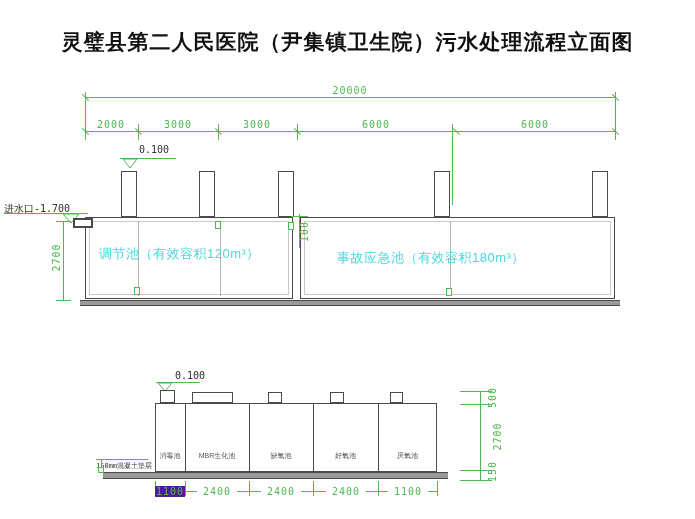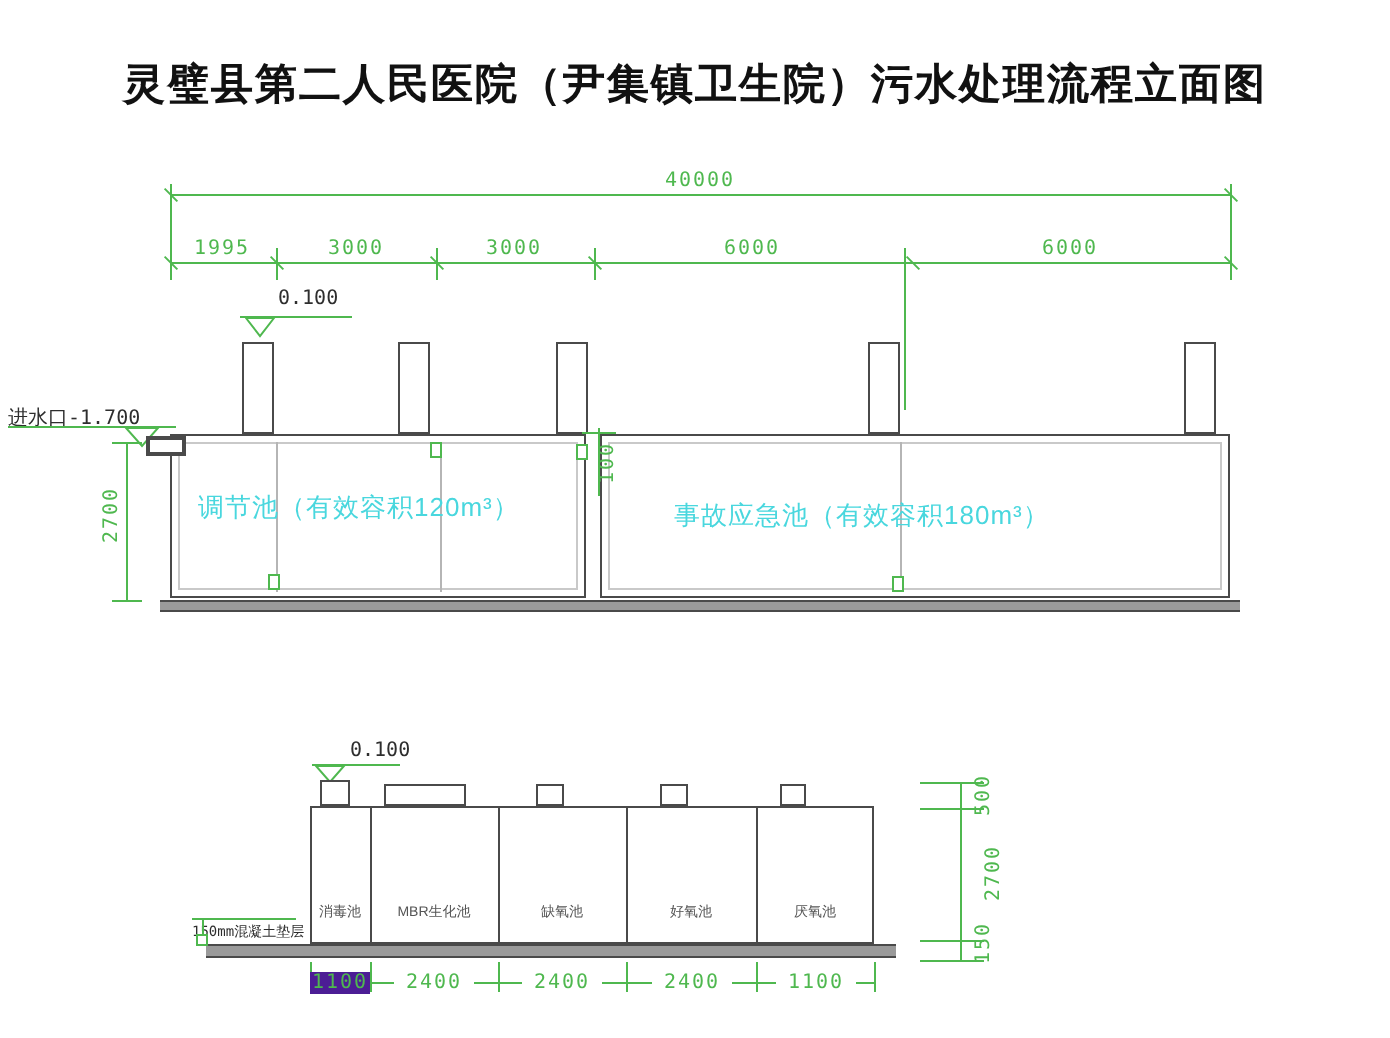--- a/index.html
+++ b/index.html
@@ -40,30 +40,30 @@
     <div class="vl" style="left:85px;top:92px;height:48px;"></div>
     <div class="vl" style="left:615px;top:92px;height:48px;"></div>
     <div class="vl" style="left:138px;top:124px;height:16px;"></div>
     <div class="vl" style="left:218px;top:124px;height:16px;"></div>
     <div class="vl" style="left:297px;top:124px;height:16px;"></div>
     <div class="vl" style="left:452px;top:124px;height:81px;"></div>
 
     <div class="hl" style="left:85px;top:97px;width:530px;"></div>
     <div class="tick" style="left:85px;top:93px;"></div>
     <div class="tick" style="left:615px;top:93px;"></div>
-    <div class="dimtxt" style="left:328px;top:85px;width:44px;">40000</div>
+    <div class="dimtxt" style="left:328px;top:85px;width:44px;">20000</div>
 
     <div class="hl" style="left:85px;top:131px;width:530px;"></div>
     <div class="tick" style="left:85px;top:127px;"></div>
     <div class="tick" style="left:138px;top:127px;"></div>
     <div class="tick" style="left:218px;top:127px;"></div>
     <div class="tick" style="left:297px;top:127px;"></div>
     <div class="tick" style="left:456px;top:127px;"></div>
     <div class="tick" style="left:615px;top:127px;"></div>
-    <div class="dimtxt" style="left:91px;top:119px;width:40px;">1995</div>
+    <div class="dimtxt" style="left:91px;top:119px;width:40px;">2000</div>
     <div class="dimtxt" style="left:158px;top:119px;width:40px;">3000</div>
     <div class="dimtxt" style="left:237px;top:119px;width:40px;">3000</div>
     <div class="dimtxt" style="left:356px;top:119px;width:40px;">6000</div>
     <div class="dimtxt" style="left:515px;top:119px;width:40px;">6000</div>
 
     <div class="blktxt" style="left:139px;top:144px;font-size:10px;">0.100</div>
     <div class="hl" style="left:120px;top:158px;width:56px;"></div>
     <svg class="abs" style="left:122px;top:158px;" width="16" height="11">
       <polygon points="1,1 15,1 8,10" fill="#ffffff" stroke="#4fb84f" stroke-width="1"></polygon>
     </svg>

